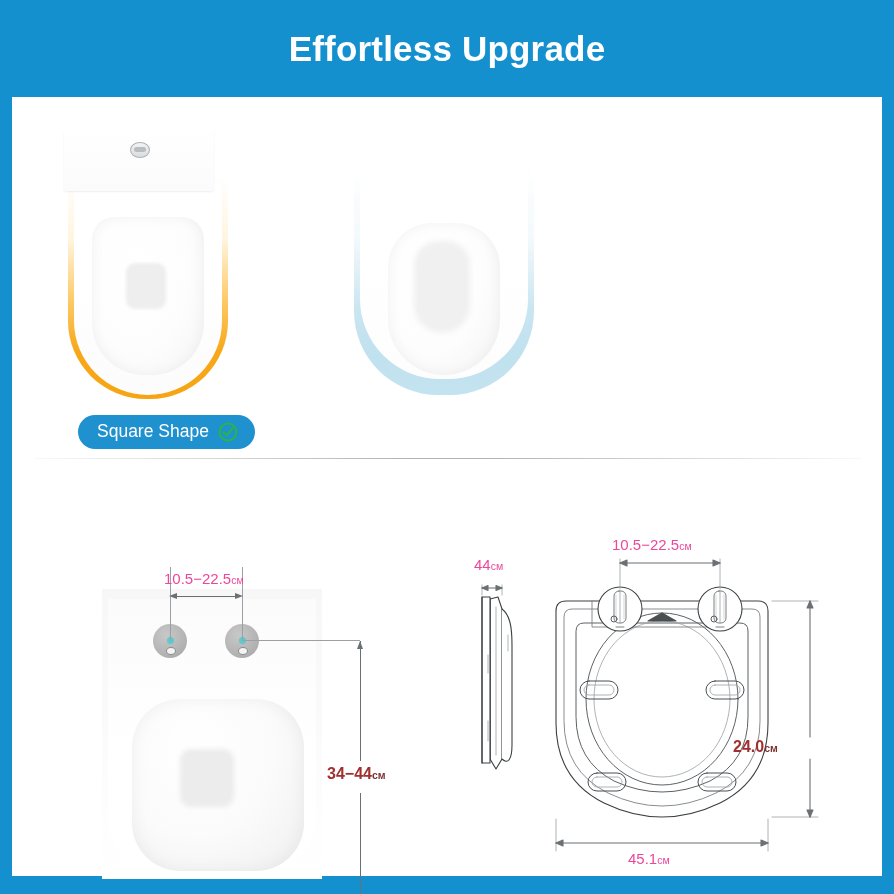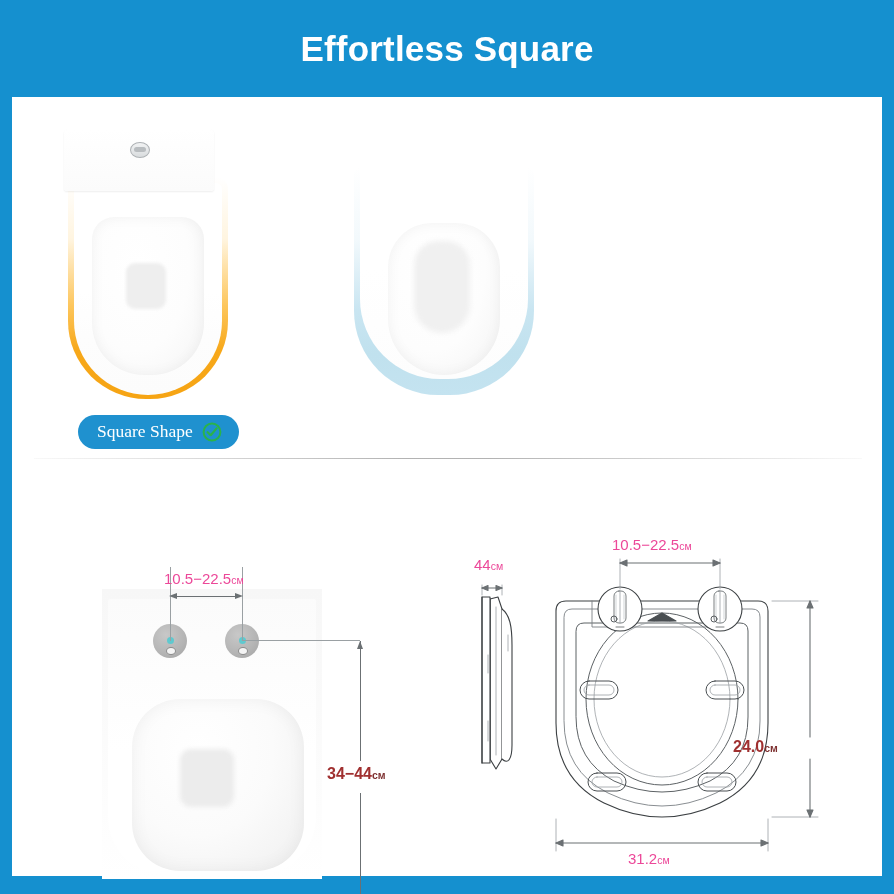--- a/index.html
+++ b/index.html
@@ -139,21 +139,20 @@
   
   .badge {
     position: absolute; top: 318px;
     height: 34px;
     display: flex; align-items: center; gap: 9px;
     padding: 0 17px 0 19px;
     border-radius: 17px;
     color: #ffffff;
     font-size: 17.5px;
     white-space: nowrap;
-    font-family: Liberation Serif, serif;
   }
   .badge.good { background: #1f91cf; }
   .badge.bad  { background: #979797; }
   .badge-label { line-height: 1; }
 
   .ico { width: 20px; height: 20px; flex: 0 0 20px; display:block; }
 
   
   .divider {
     position: absolute; left: 22px; top: 361px; width: 828px; height: 1px;
@@ -214,21 +213,21 @@
   
   .tech { position: absolute; left: 440px; top: 0; width: 430px; height: 417px; }
   .tech svg { display: block; }
 </style>
 </head>
 <body>
 
 <div class="page">
 
   <div class="header">
-    <div class="header-title">Effortless Square</div>
+    <div class="header-title">Effortless Upgrade</div>
   </div>
 
   <div class="card">
 
     <div class="compare-row">
 
       <div class="compare-col">
         <div class="toilet-wrap">
           <div class="sq-glow"></div>
           <div class="sq-body"></div>
@@ -388,19 +387,19 @@
         <div class="dim-text" style="left:22px; top:98px;">
           <span>44</span><span class="u">см</span>
         </div>
         <div class="dim-text" style="left:160px; top:78px;">
           <span>10.5−22.5</span><span class="u">см</span>
         </div>
         <div class="dim-text red" style="left:281px; top:280px;">
           <span>24.0</span><span class="u">см</span>
         </div>
         <div class="dim-text" style="left:176px; top:392px;">
-          <span>31.2</span><span class="u">см</span>
+          <span>45.1</span><span class="u">см</span>
         </div>
       </div>
 
     </div>
   </div>
 </div>
 
 </body></html>

